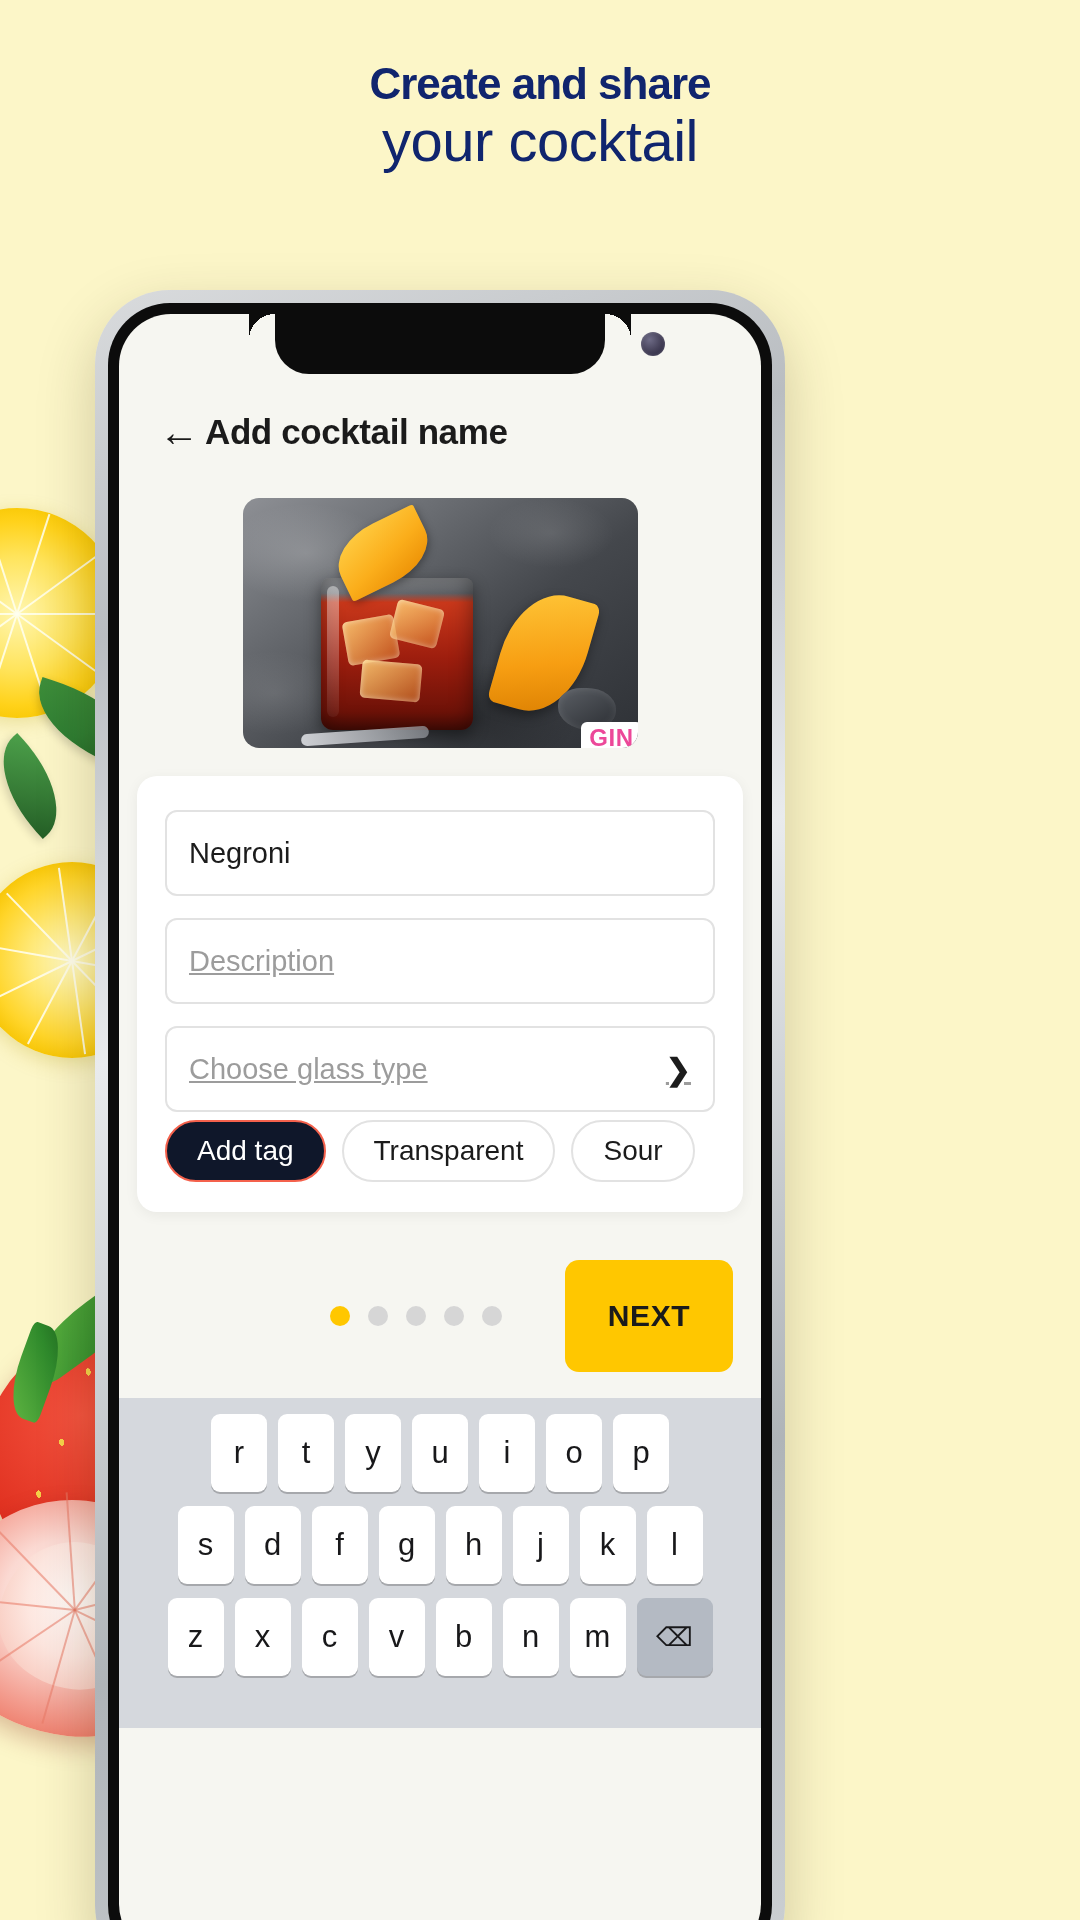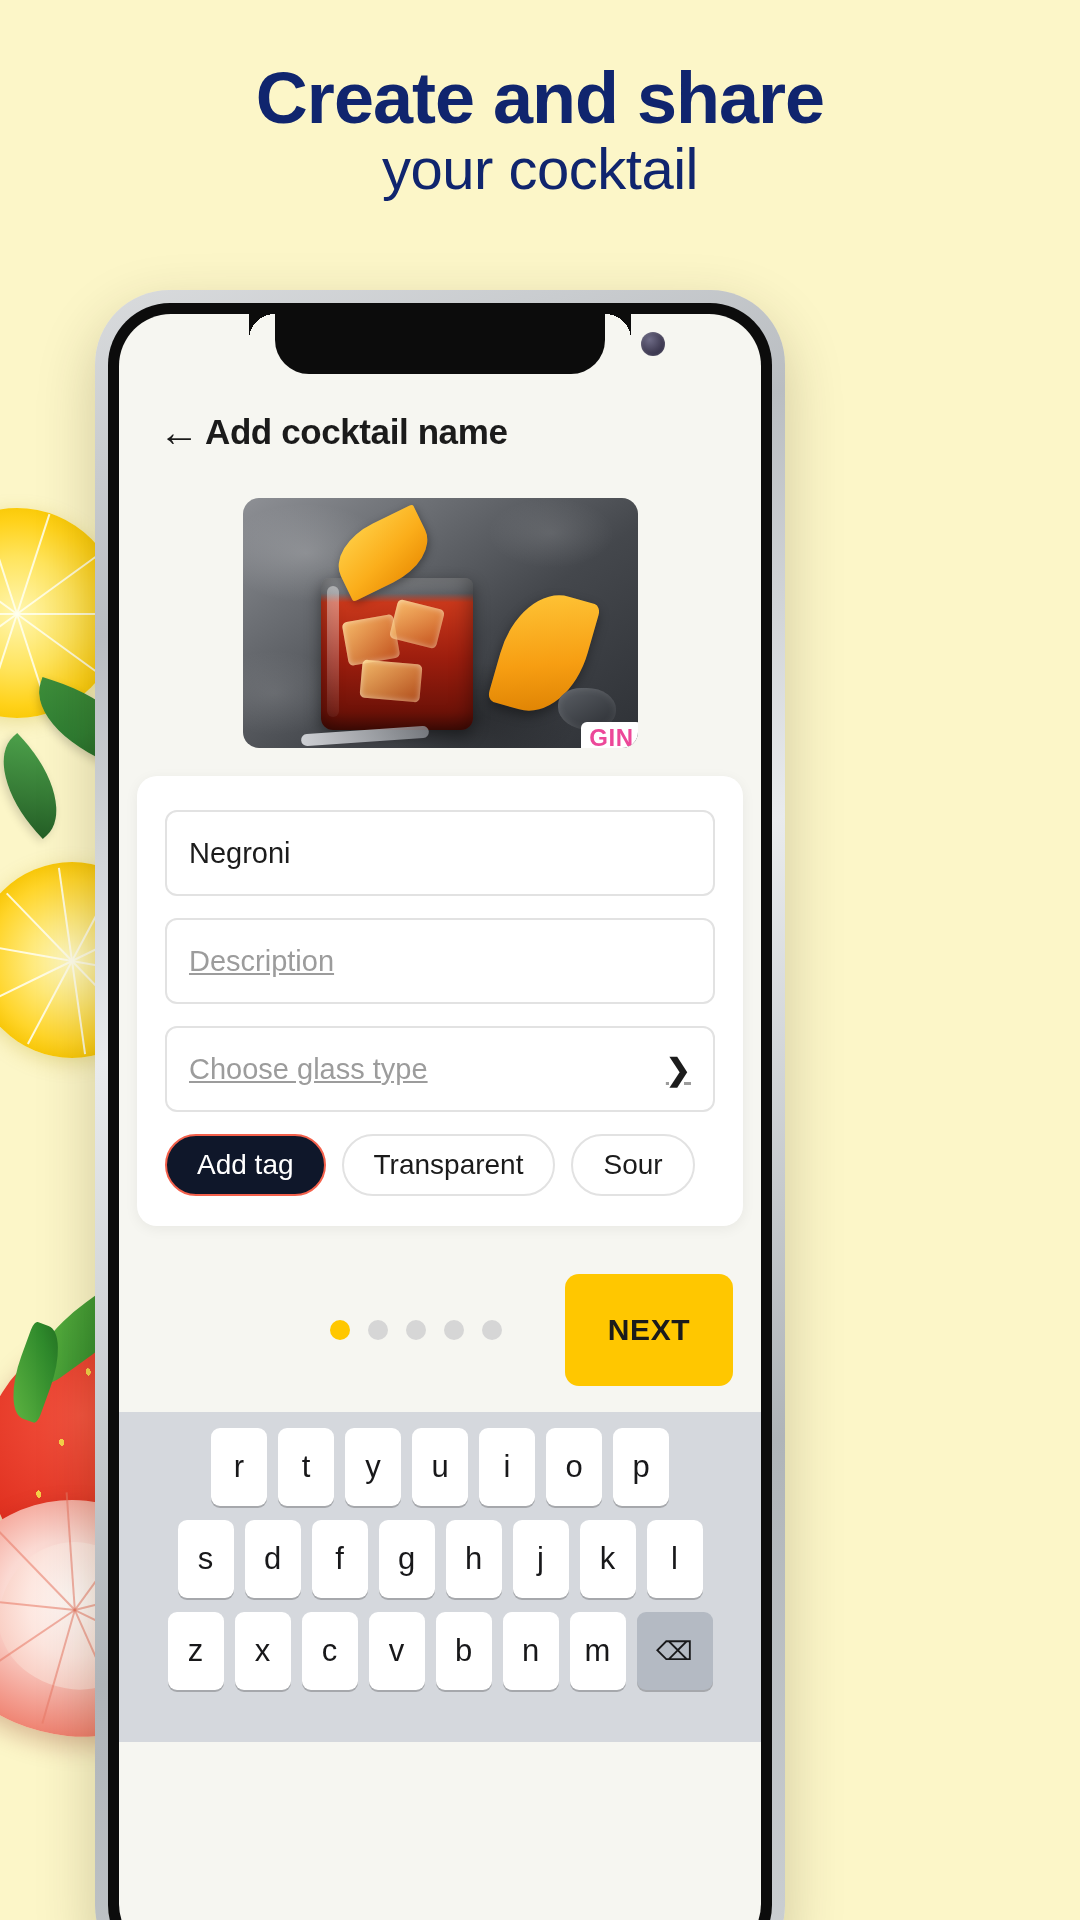--- a/index.html
+++ b/index.html
@@ -106,21 +106,21 @@
   #straw-2 .vein {
     position: absolute; left: 50%; top: 46%; width: 44%; height: 2px;
     background: rgba(231,120,100,.55); transform-origin: 0 50%;
   }
 
   
   .headline {
     position: absolute; left: 0; right: 0; top: 62px;
     text-align: center; color: #10256E; z-index: 6;
   }
-  .headline .l1 { font-size: 72px; font-weight: 700; letter-spacing: -1px; line-height: 1.02; }
+  .headline .l1 { font-size: 44px; font-weight: 700; letter-spacing: -1px; line-height: 1.02; }
   .headline .l2 { font-size: 58px; font-weight: 400; letter-spacing: -0.5px; line-height: 1.16; }
 
   
   .phone {
     position: absolute; left: 95px; top: 290px;
     width: 690px; height: 1690px;
     background: linear-gradient(160deg,#D9DBDD 0%, #B9BDC1 18%, #E9EBED 40%, #AFB4B8 72%, #CDD1D4 100%);
     border-radius: 74px;
     padding: 13px;
     box-shadow: 0 22px 58px rgba(50,40,10,.22);
@@ -241,21 +241,21 @@
     margin: 28px 18px 0; background: #FFFFFF; border-radius: 20px;
     padding: 34px 28px 30px;
     box-shadow: 0 3px 14px rgba(0,0,0,.06);
   }
   .field {
     height: 86px; border: 2px solid #E2E2E2; border-radius: 12px;
     display: flex; align-items: center; padding: 0 22px;
     font-size: 29px; color: #1C1C1C; margin-bottom: 22px; background:#fff;
   }
   .field.placeholder { color: #9C9C9C; text-decoration: underline; }
-  .field.select { justify-content: space-between; margin-bottom: 22px; }
+  .field.select { justify-content: space-between; margin-bottom: 8px; }
   .chev { font-size: 30px; color: #1C1C1C; font-weight: 700; }
 
   .tags { display: flex; gap: 16px; align-items: center; }
   .tag {
     height: 62px; padding: 0 30px; border-radius: 32px;
     display: flex; align-items: center; font-size: 28px;
     border: 2px solid #E2E2E2; color: #1B1B1B; background: #fff; white-space: nowrap;
   }
   .tag.primary { background: #0f172a; border-color: #F4614C; color: #fff; }
 

